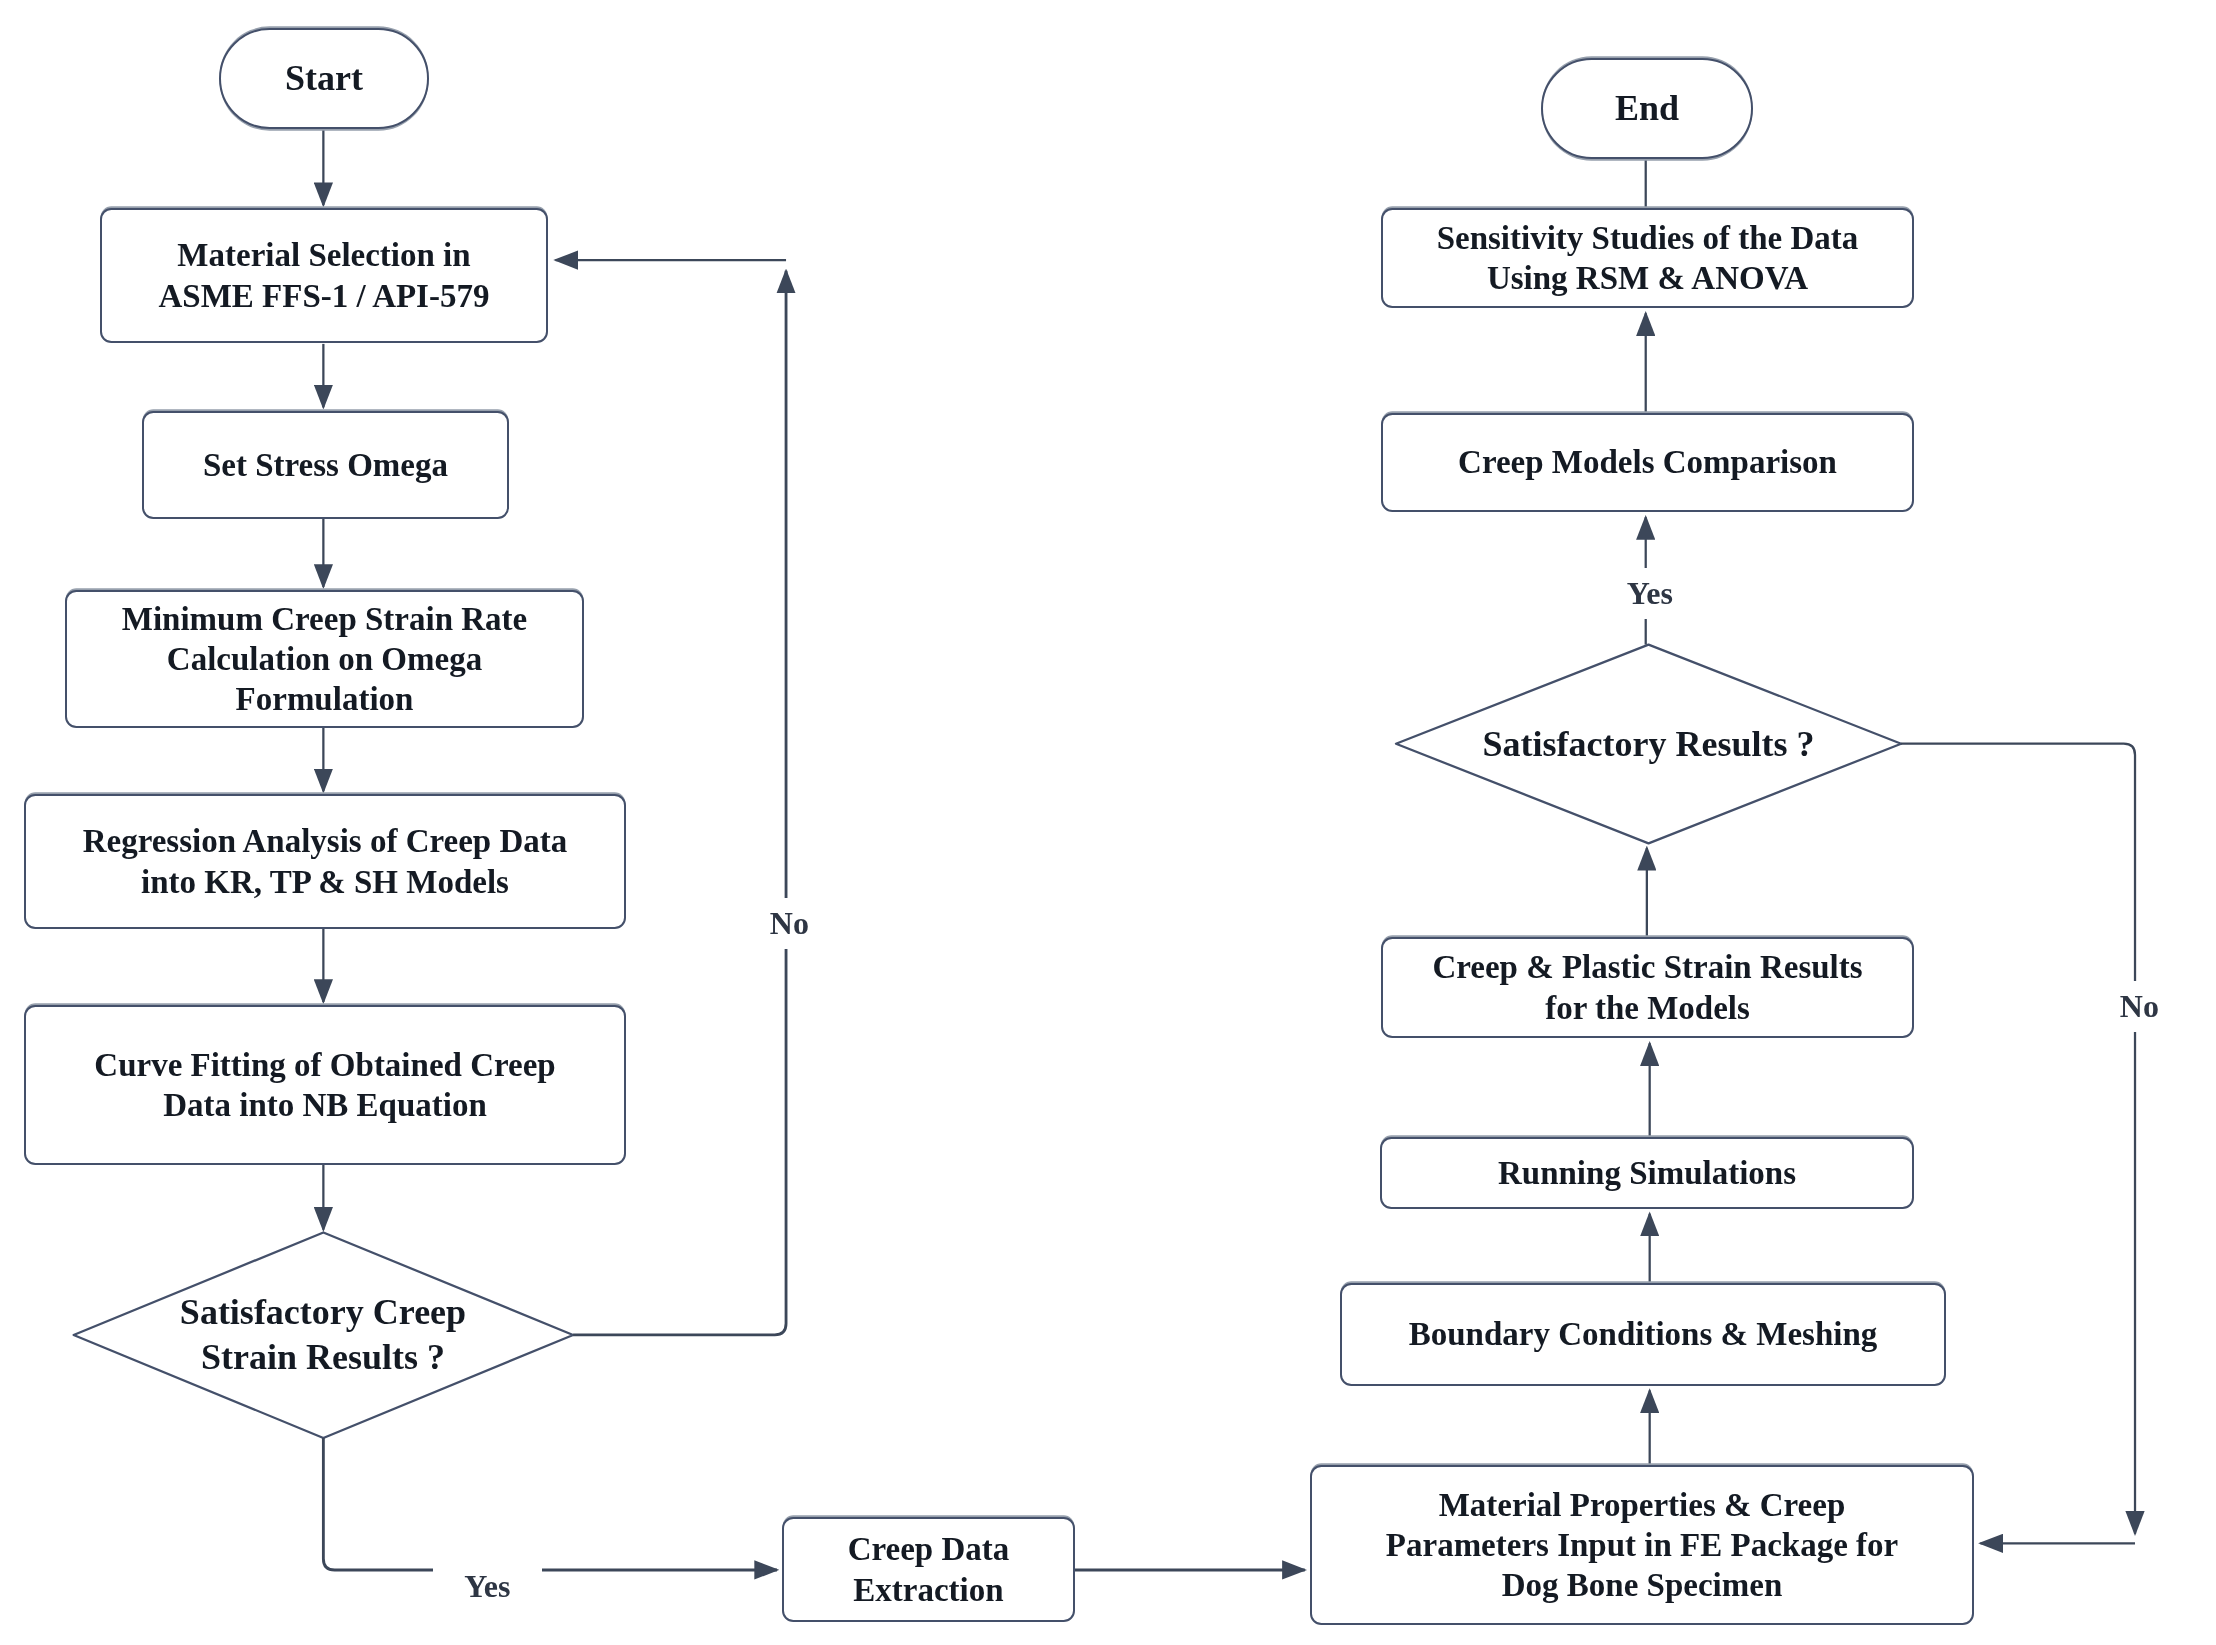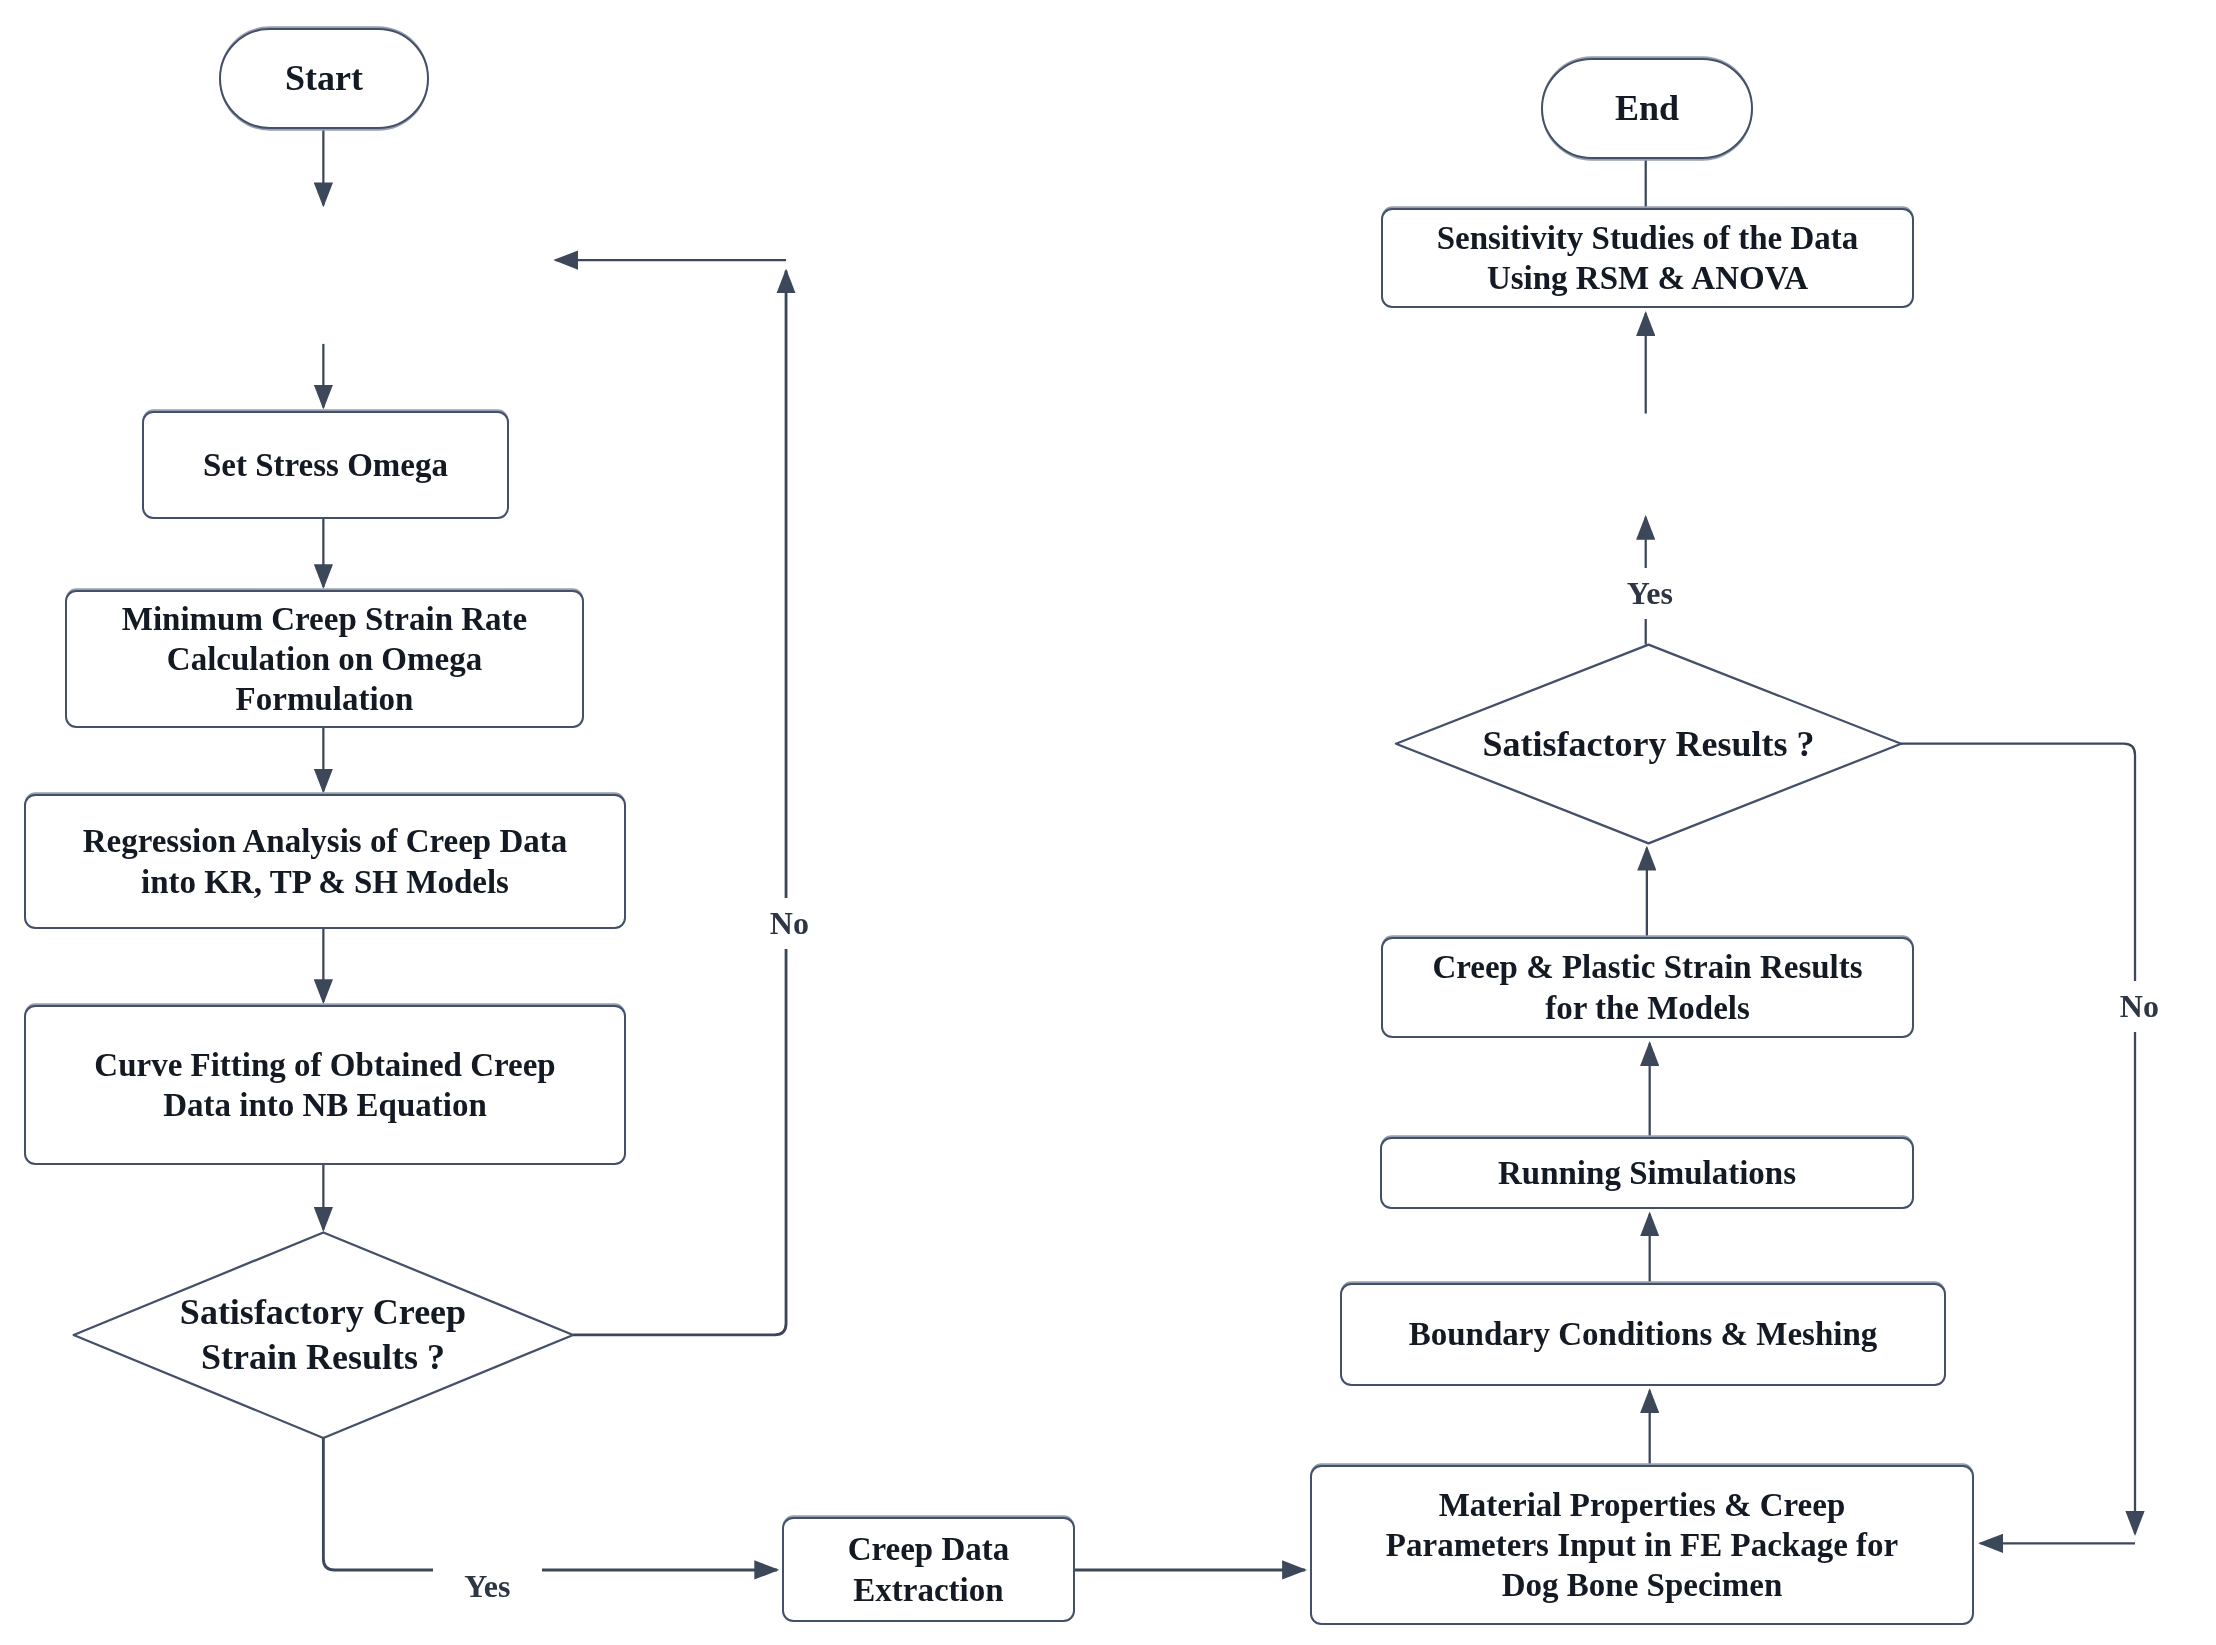--- a/index.html
+++ b/index.html
@@ -66,20 +66,22 @@
     <path d="M2906,1138 L2906,913" stroke="#3c4759" stroke-width="4" fill="none" marker-end="url(#ah)"></path>
     <path d="M2906,730 L2906,553" stroke="#3c4759" stroke-width="4" fill="none" marker-end="url(#ah)"></path>
     <path d="M2906,368 L2906,237" stroke="#3c4759" stroke-width="4" fill="none" marker-end="url(#ah)"></path>
 
     <path d="M3357,1313 L3750,1313 Q3770,1313 3770,1333 L3770,2708" stroke="#3c4759" stroke-width="4" fill="none" marker-end="url(#ah)"></path>
     <path d="M3770,2725 L3497,2725" stroke="#3c4759" stroke-width="4" fill="none" marker-end="url(#ah)"></path>
   </svg>
 
   <div class="node terminator" style="left:219px;top:28px;width:210px;height:101px;">Start</div>
 
+  <div class="node" style="left:100px;top:208px;width:448px;height:135px;">Material Selection in
+ASME FFS-1 / API-579</div>
 
   <div class="node" style="left:142px;top:411px;width:367px;height:108px;">Set Stress Omega</div>
 
   <div class="node" style="left:24px;top:794px;width:602px;height:135px;">Regression Analysis of Creep Data
 into KR, TP &amp; SH Models</div>
 
   <div class="node" style="left:65px;top:590px;width:519px;height:138px;">Minimum Creep Strain Rate
 Calculation on Omega
 Formulation</div>
 
@@ -98,20 +100,21 @@
 
   <div class="node" style="left:1340px;top:1283px;width:606px;height:103px;">Boundary Conditions &amp; Meshing</div>
 
   <div class="node" style="left:1380px;top:1137px;width:534px;height:72px;">Running Simulations</div>
 
   <div class="node" style="left:1381px;top:937px;width:533px;height:101px;">Creep &amp; Plastic Strain Results
 for the Models</div>
 
   <div class="diamond-label" style="left:1422px;top:693px;width:453px;height:102px;">Satisfactory Results ?</div>
 
+  <div class="node" style="left:1381px;top:413px;width:533px;height:99px;">Creep Models Comparison</div>
 
   <div class="node" style="left:1381px;top:208px;width:533px;height:100px;">Sensitivity Studies of the Data
 Using RSM &amp; ANOVA</div>
 
   <div class="node terminator" style="left:1541px;top:19px;width:212px;height:101px;margin-top:39px;">End</div>
 
   <div class="edge-label" style="left:433px;top:1545px;width:102px;height:51px;">Yes</div>
 
   <div class="edge-label" style="left:745px;top:882px;width:82px;height:51px;">No</div>
 

